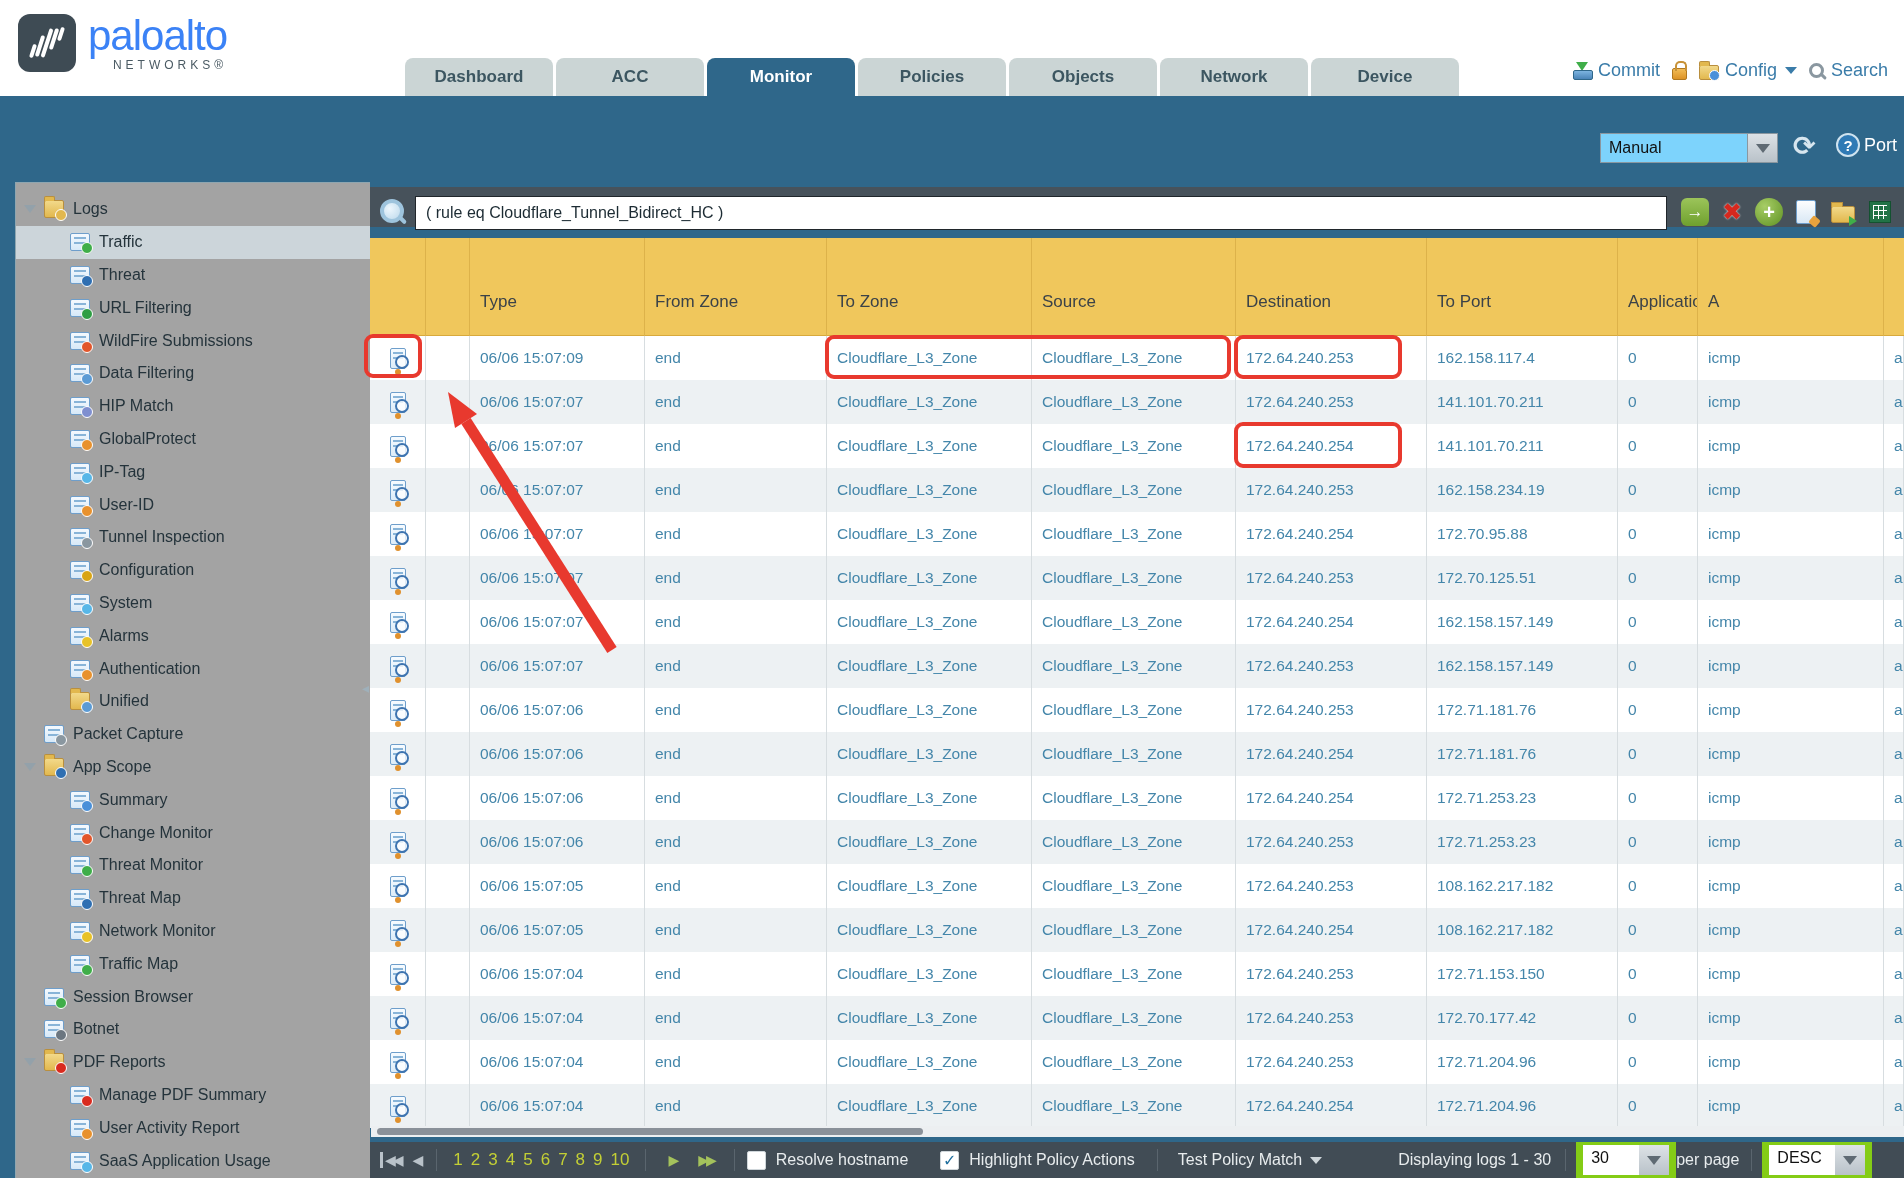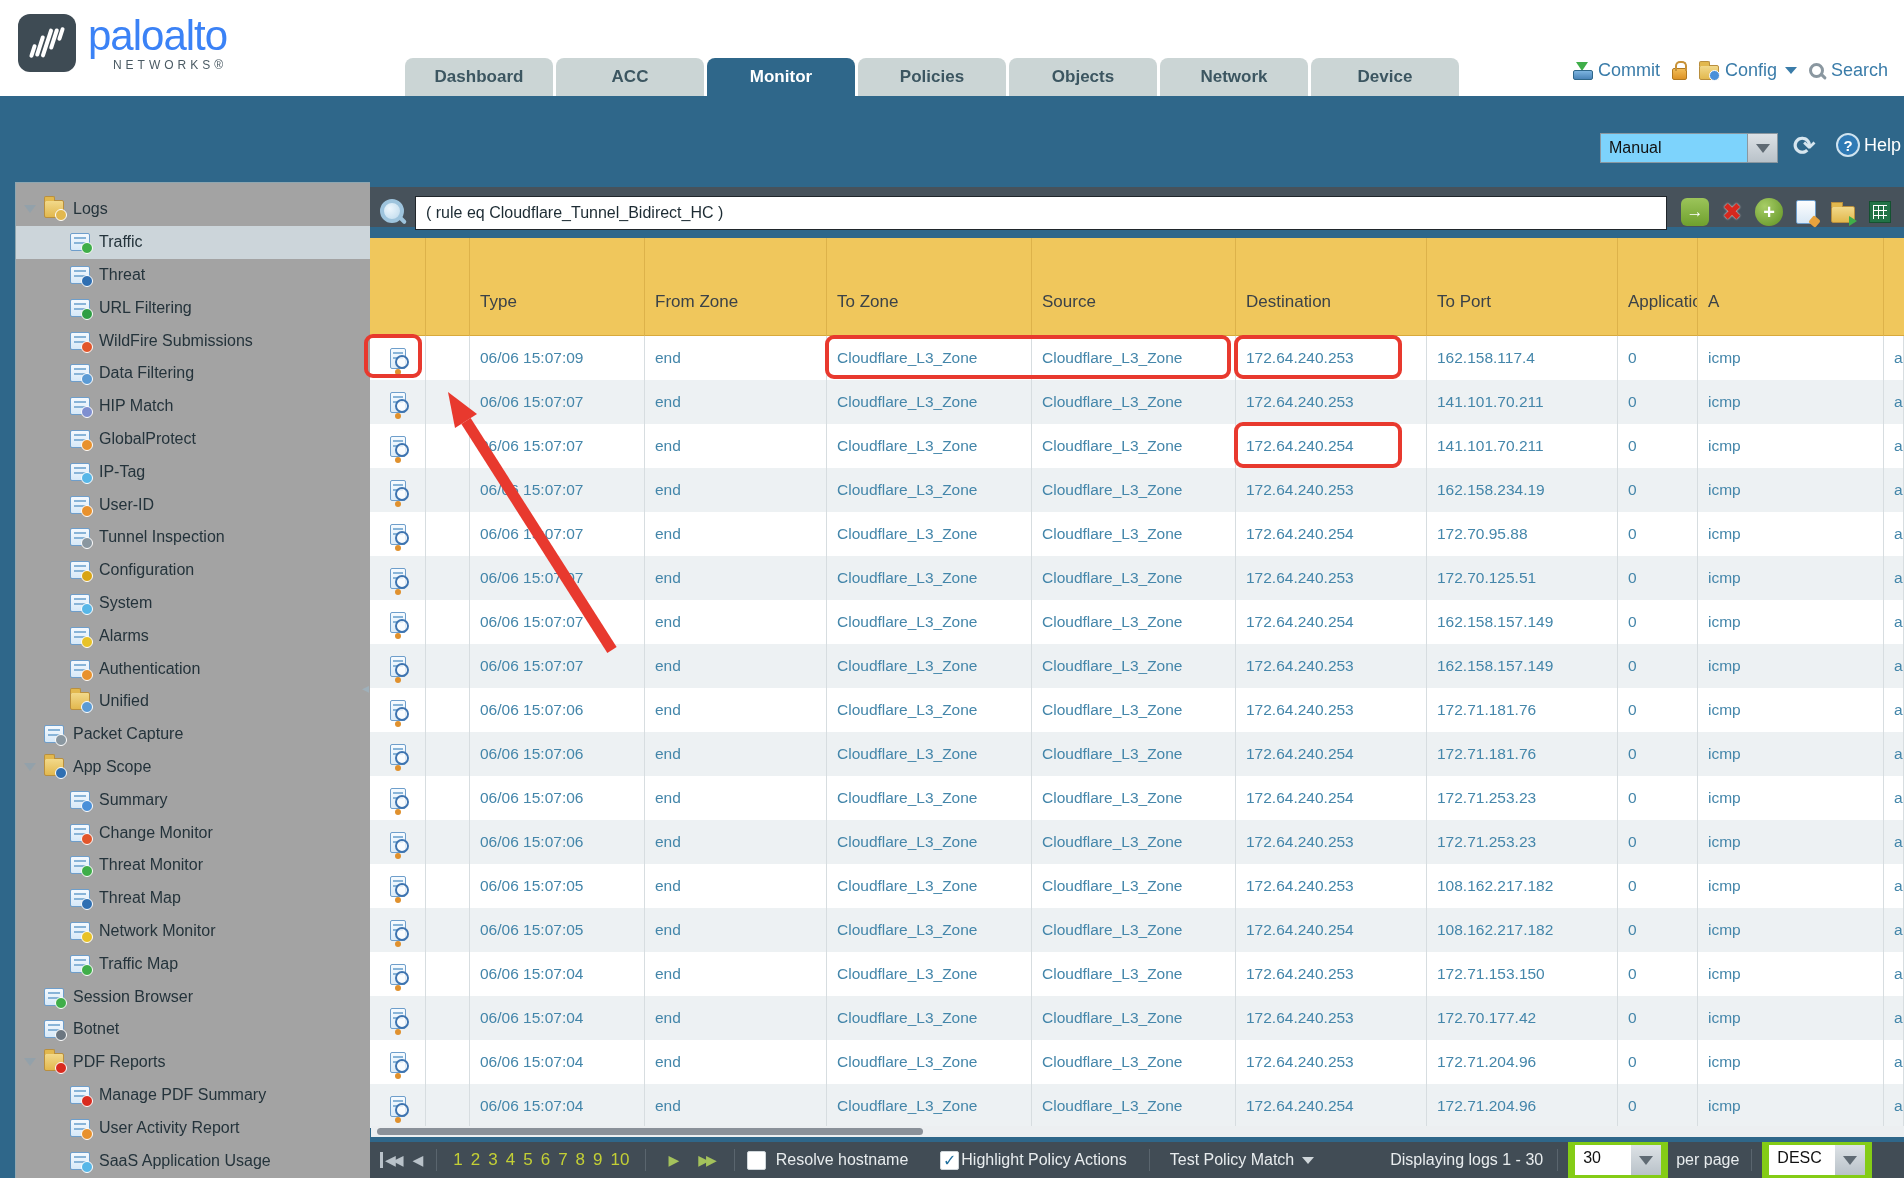--- a/index.html
+++ b/index.html
@@ -216,21 +216,21 @@
 
   <div class="select-ctl" id="refresh-select">
     <div class="val">Manual</div>
     <div class="arrow">
         <i></i>
       </div>
   </div>
   <div class="refresh-ico">⟳</div>
   <div class="help-wrap">
     <span class="help-circ">?</span>
-    <span>Help</span>
+    <span>Port</span>
   </div>
 
   <div class="sidebar">
       <div class="tree-item">
         <span class="tri"></span>
         <span class="t-ico folder" style="--badge: #e2b84e;"></span>
         <span>Logs</span>
       </div>
       <div class="tree-item selected">
         <span class="sp46"></span>
@@ -705,33 +705,33 @@
         <span>9</span>
         <span>10</span>
       </span>
     <span class="fsep" style="margin-left:16px;"></span>
     <span class="pg-next" style="margin-left:22px;">▶</span>
     <span class="pg-last" style="margin-left:22px;">▶▶</span>
     <span class="fsep" style="margin-left:20px;"></span>
     <span class="cbx" style="margin-left:12px;"></span>
     <span style="margin-left:10px;">Resolve hostname</span>
     <span class="cbx" style="margin-left:32px;">✓</span>
-    <span style="margin-left:2px;">Highlight Policy Actions</span>
+    <span style="margin-left:10px;">Highlight Policy Actions</span>
     <span class="fsep" style="margin-left:22px;"></span>
     <span style="margin-left:20px;">Test Policy Match</span>
     <span class="tpm-caret"></span>
     <span style="margin-left:76px;">Displaying logs 1 - 30</span>
     <span class="fsep" style="margin-left:14px;"></span>
     <div class="foot-select" style="margin-left:10px;">
       <div class="val" style="width:56px;">30</div>
       <div class="arrow">
           <i></i>
         </div>
     </div>
-    <span style="margin-left:8px;">per page</span>
+    <span style="">per page</span>
     <span class="fsep" style="margin-left:12px;"></span>
     <div class="foot-select" style="margin-left:10px;">
       <div class="val" style="width:66px;">DESC</div>
       <div class="arrow">
           <i></i>
         </div>
     </div>
   </div>
 
   <div class="red-box" id="rb-icon"></div>

